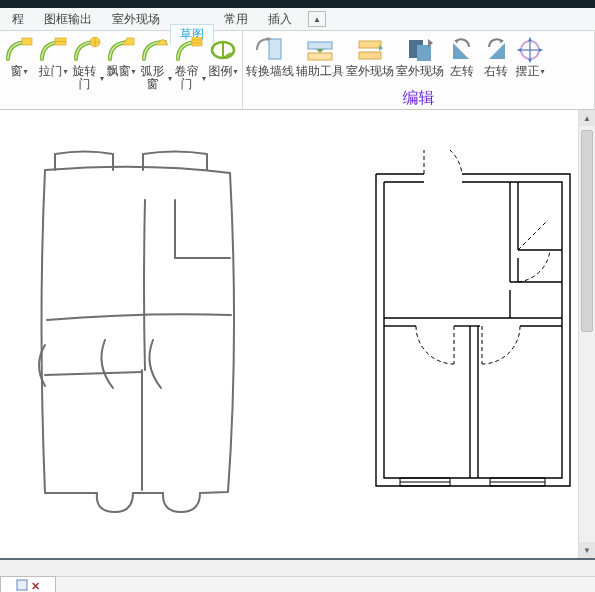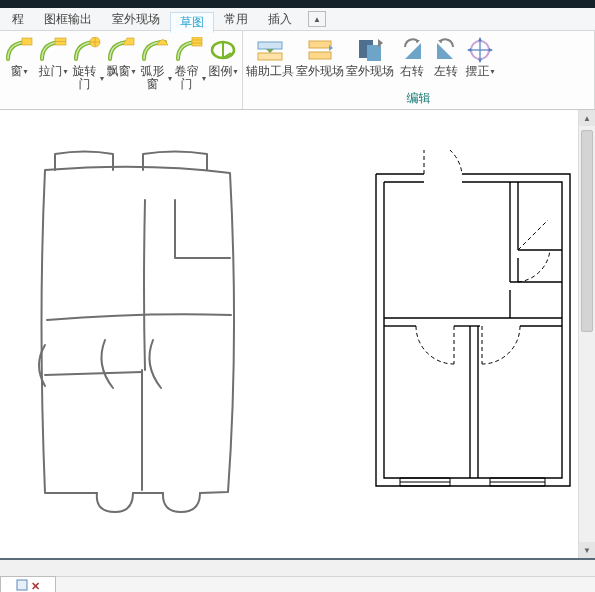--- a/index.html
+++ b/index.html
@@ -35,21 +35,21 @@
     color: #444;
     cursor: pointer;
   }
   .menu-item.active {
     color: #2ea6d6;
     border: 1px solid #c9ddea;
     border-bottom: 1px solid #f9fdff;
     background: #f9fdff;
     padding: 1px 9px;
     position: relative;
-    top: 3px;
+    top: 15px;
   }
   .menu-collapse {
     width: 16px;
     height: 14px;
     margin-left: 6px;
     border: 1px solid #bbb;
     display: flex;
     align-items: center;
     justify-content: center;
     font-size: 8px;
@@ -70,22 +70,22 @@
     border-right: 1px solid #d9d9d9;
   }
   .ribbon-group .buttons {
     flex: 1 1 auto;
     display: flex;
     align-items: flex-start;
     padding: 2px 2px 0 2px;
   }
   .ribbon-group .group-label {
     text-align: center;
-    font-size: 12px;
-    color: #0f766e;
+    font-size: 16px;
+    color: #6d28d9;
     padding-bottom: 2px;
     height: 16px;
     line-height: 14px;
   }
   .ribbon-btn {
     width: 34px;
     display: flex;
     flex-direction: column;
     align-items: center;
     padding: 2px 0 0 0;
@@ -317,20 +317,30 @@
             <span class="dd-arrow">▾</span>
           </span>
       </div>
     </div>
     <div class="group-label"></div>
   </div>
 
   <div class="ribbon-group" style="flex:1">
     <div class="buttons">
 
+      <div class="ribbon-btn wide">
+        <span class="icon-slot">
+          <svg class="ic-svg" width="30" height="28" viewBox="0 0 30 28">
+            <rect x="14" y="3" width="12" height="20" fill="#cfe3f2" stroke="#6fa4c9"></rect>
+            <path d="M2 14 Q2 3 14 3" fill="none" stroke="#8f8f8f" stroke-width="2"></path>
+            <polygon points="12,1 17,3 12,5" fill="#8f8f8f"></polygon>
+          </svg>
+        </span>
+        <span class="label">转换墙线</span>
+      </div>
 
       <div class="ribbon-btn wide">
         <span class="icon-slot">
           <svg class="ic-svg" width="30" height="28" viewBox="0 0 30 28">
             <rect x="3" y="6" width="24" height="7" fill="#cfe3f2" stroke="#6fa4c9"></rect>
             <rect x="3" y="17" width="24" height="7" fill="#ffe2a8" stroke="#d7a94a"></rect>
             <polygon points="11,13 15,17 19,13" fill="#7aa55a"></polygon>
           </svg>
         </span>
         <span class="label">辅助工具</span>
@@ -355,37 +365,37 @@
             <rect x="12" y="9" width="14" height="16" fill="#6fa4c9"></rect>
             <polygon points="23,3 28,7 23,11" fill="#818181"></polygon>
           </svg>
         </span>
         <span class="label">室外现场</span>
       </div>
 
       <div class="ribbon-btn">
         <span class="icon-slot">
           <svg class="ic-svg" width="26" height="26" viewBox="0 0 26 26">
+            <polygon points="4,22 4,6 20,22" fill="#6fa4c9"></polygon>
+            <path d="M7 4 A8 8 0 0 1 20 10" fill="none" stroke="#818181" stroke-width="2"></path>
+            <polygon points="5,2 9,4 5,6" fill="#818181" transform="rotate(200 7 4)"></polygon>
+          </svg>
+        </span>
+        <span class="label">左转</span>
+      </div>
+
+      <div class="ribbon-btn">
+        <span class="icon-slot">
+          <svg class="ic-svg" width="26" height="26" viewBox="0 0 26 26">
             <polygon points="22,22 22,6 6,22" fill="#6fa4c9"></polygon>
             <path d="M19 4 A8 8 0 0 0 6 10" fill="none" stroke="#818181" stroke-width="2"></path>
             <polygon points="21,2 17,4 21,6" fill="#818181" transform="rotate(160 19 4)"></polygon>
           </svg>
         </span>
         <span class="label">右转</span>
-      </div>
-
-      <div class="ribbon-btn">
-        <span class="icon-slot">
-          <svg class="ic-svg" width="26" height="26" viewBox="0 0 26 26">
-            <polygon points="4,22 4,6 20,22" fill="#6fa4c9"></polygon>
-            <path d="M7 4 A8 8 0 0 1 20 10" fill="none" stroke="#818181" stroke-width="2"></path>
-            <polygon points="5,2 9,4 5,6" fill="#818181" transform="rotate(200 7 4)"></polygon>
-          </svg>
-        </span>
-        <span class="label">左转</span>
       </div>
 
       <div class="ribbon-btn">
         <span class="icon-slot">
           <svg class="ic-svg" width="26" height="26" viewBox="0 0 26 26">
             <circle cx="13" cy="13" r="9" fill="none" stroke="#c9a0d8" stroke-width="2"></circle>
             <line x1="13" y1="1" x2="13" y2="25" stroke="#5b87c2" stroke-width="1.3"></line>
             <line x1="1" y1="13" x2="25" y2="13" stroke="#5b87c2" stroke-width="1.3"></line>
             <polygon points="13,0 11,4 15,4" fill="#5b87c2"></polygon>
             <polygon points="13,26 11,22 15,22" fill="#5b87c2"></polygon>

